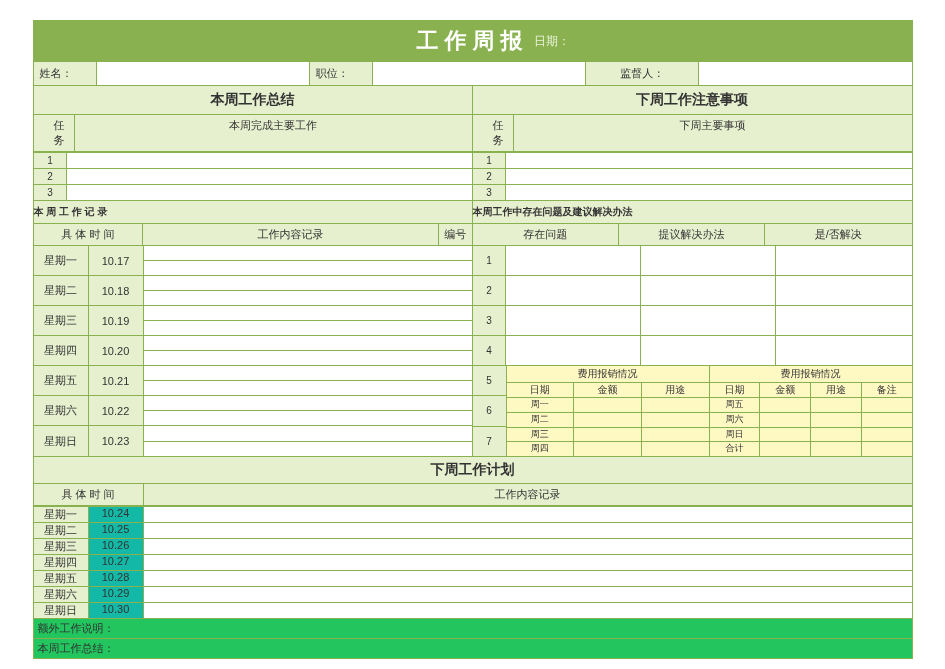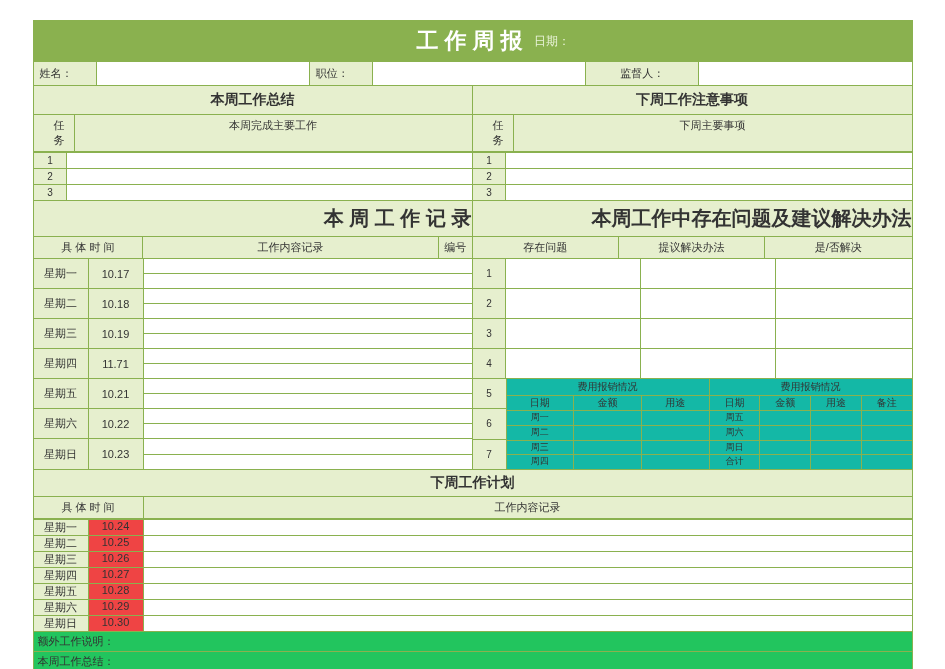--- a/index.html
+++ b/index.html
@@ -33,21 +33,21 @@
     .task-head .n { width:34px; }
     .task-head .w { width:406px; }
     .task-rows .row { display:flex; background:#fff; border-top:1px solid #8ab14f; }
     .task-rows .row > div { border-right:1px solid #8ab14f; padding:2px 4px; font-size:10px; text-align:center; }
     .task-rows .row > div:last-child { border-right:none; }
     .task-rows .row .n { width:34px; }
     .task-rows .row .w { width:406px; }
 
     
     .mid-head { display:flex; }
-    .mid-head > div { width:50%; text-align:right; font-weight:bold; font-size:20px; padding:4px 0; border-right:1px solid #8ab14f; }
+    .mid-head > div { width:50%; text-align:left; font-weight:bold; font-size:10px; padding:4px 0; border-right:1px solid #8ab14f; }
     .mid-head > div:last-child { border-right:none; }
 
     .mid-sub { display:flex; }
     .mid-sub > div { border-right:1px solid #8ab14f; text-align:center; padding:3px 2px; }
     .mid-sub > div:last-child { border-right:none; }
     .mid-sub .time { width:110px; }
     .mid-sub .rec  { width:296px; }
     .mid-sub .num  { width:34px; }
     .mid-sub .col3 { width:146.6px; }
 
@@ -68,39 +68,39 @@
     .prob-row { display:flex; height:30px; border-bottom:1px solid #8ab14f; }
     .prob-row .n { width:34px; background:#e6efce; border-right:1px solid #8ab14f; display:flex; align-items:center; justify-content:center; font-size:10px; }
     .prob-row .c3 { width:135.3px; background:#fff; border-right:1px solid #8ab14f; }
     .prob-row .c3:last-child { border-right:none; }
 
     
     .fee-wrap { display:flex; height:90px; }
     .fee-wrap .idxcol { width:34px; display:flex; flex-direction:column; }
     .fee-wrap .idxcol div { flex:1; background:#e6efce; border-right:1px solid #8ab14f; border-bottom:1px solid #8ab14f; display:flex; align-items:center; justify-content:center; font-size:10px; }
     .fee-wrap .idxcol div:last-child { border-bottom:none; }
-    .fee-block { flex:1; background:#14b8a6; display:flex; flex-direction:column; font-size:10px; }
+    .fee-block { flex:1; background:#fef9c3; display:flex; flex-direction:column; font-size:10px; }
     .fee-block .ttl { text-align:center; padding:1px 0; }
     .fee-block .ths { display:flex; }
     .fee-block .ths div, .fee-block .tr div { flex:1; border-top:1px solid #8ab14f; border-right:1px solid #8ab14f; text-align:center; white-space:nowrap; overflow:hidden; }
     .fee-block .ths div:last-child, .fee-block .tr div:last-child { border-right:none; }
     .fee-block .tr { display:flex; flex:1; }
     .fee-block .tr div:first-child { font-size:9px;text-align:center; }
     .fee-sep { width:1px; background:#8ab14f; }
 
     
     .plan-head { text-align:center; font-weight:bold; font-size:14px; padding:4px 0; }
     .plan-sub  { display:flex; }
     .plan-sub > div { border-right:1px solid #8ab14f; text-align:center; padding:3px 2px; }
     .plan-sub > div:last-child { border-right:none; }
     .plan-sub .time { width:110px; }
     .plan-sub .rec  { flex:1; }
     .plan-row { display:flex; background:#fff; border-top:1px solid #8ab14f; font-size:11px; }
     .plan-row .day  { width:55px; background:#e6efce; border-right:1px solid #8ab14f; text-align:center; }
-    .plan-row .date { width:55px; background:#ef4444; border-right:1px solid #8ab14f; text-align:center; }
+    .plan-row .date { width:55px; background:#14b8a6; border-right:1px solid #8ab14f; text-align:center; }
     .plan-row .cnt  { flex:1; }
 
     .foot-row { background:#22c55e; border-top:1px solid #8ab14f; padding:2px 4px; min-height:18px; font-size:11px; text-align:left; }
   </style>
 </head>
 <body>
 
 <div class="sheet">
 
   <div class="title-bar">
@@ -183,21 +183,21 @@
         <div class="rec-row">
        <div class="day">星期三</div>
        <div class="date">10.19</div>
        <div class="cnt">
             <div></div>
             <div></div>
           </div>
      </div>
         <div class="rec-row">
        <div class="day">星期四</div>
-       <div class="date">11.71</div>
+       <div class="date">10.20</div>
        <div class="cnt">
             <div></div>
             <div></div>
           </div>
      </div>
         <div class="rec-row">
        <div class="day">星期五</div>
        <div class="date">10.21</div>
        <div class="cnt">
             <div></div>

